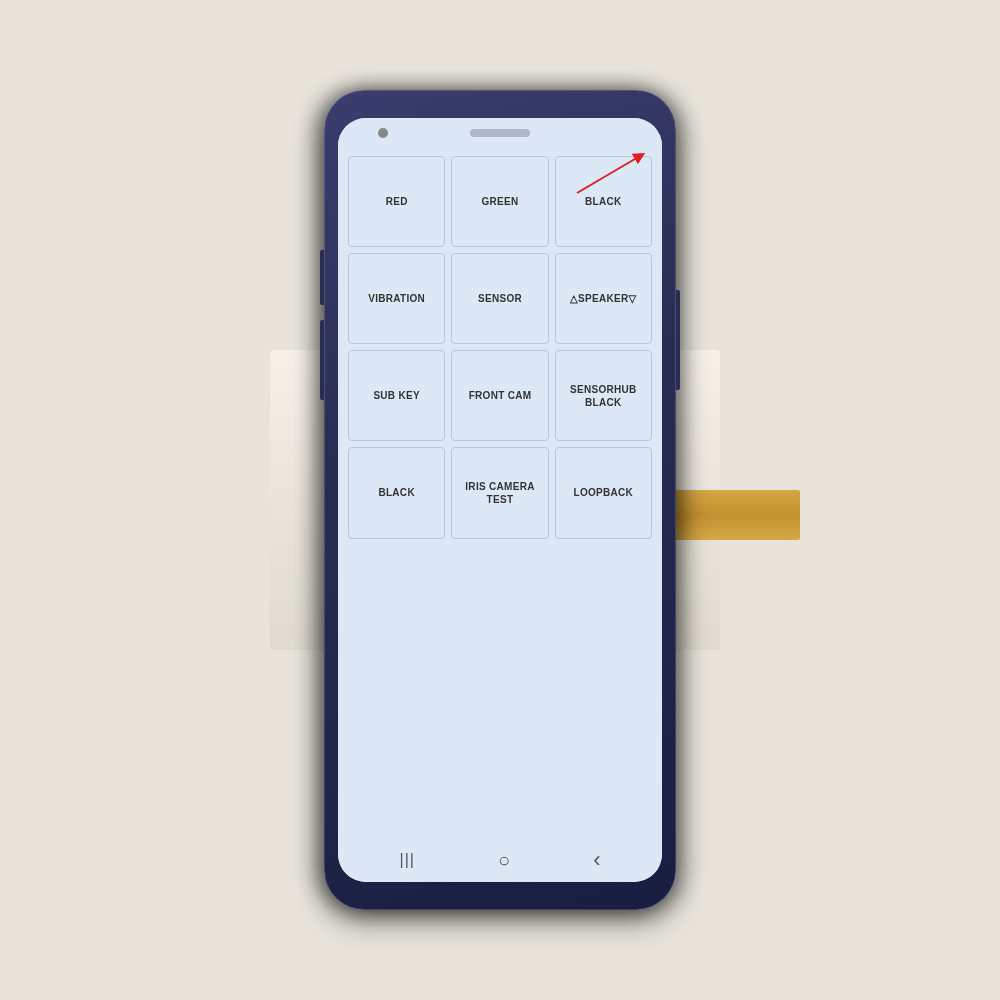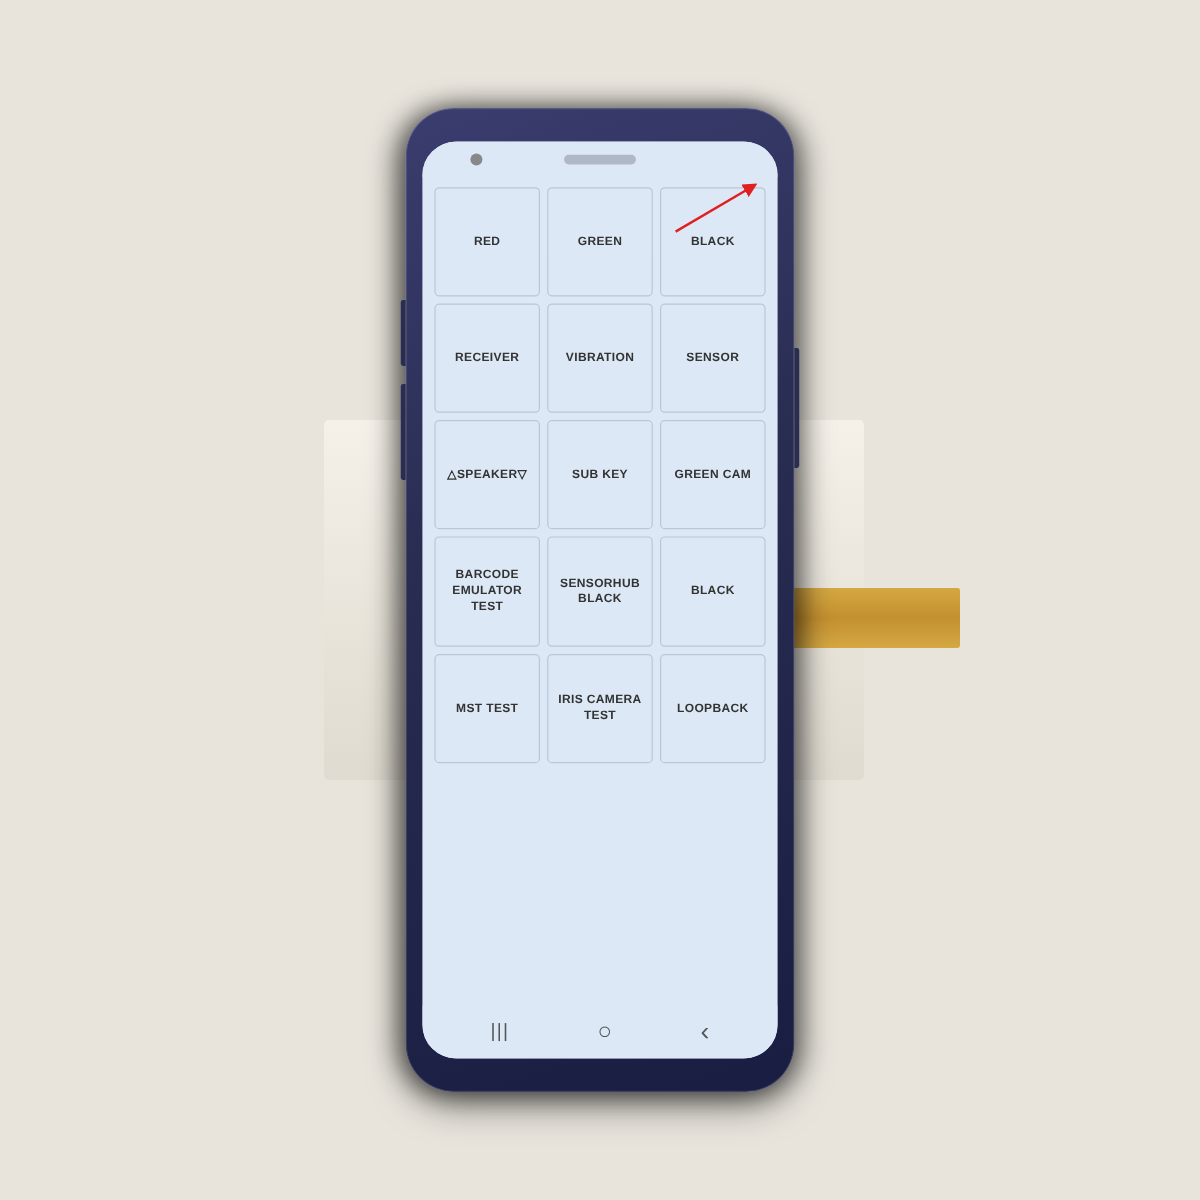--- a/index.html
+++ b/index.html
@@ -7,21 +7,21 @@
       background: #e8e4dc;
       display: flex;
       justify-content: center;
       align-items: center;
       width: 1000px;
       height: 1000px;
       font-family: 'Arial', sans-serif;
     }
 
     .phone-outer {
-      width: 324px;
+      width: 352px;
       height: 820px;
       background: linear-gradient(160deg, #3a3d6e 0%, #2a2d52 40%, #1a1d42 100%);
       border-radius: 40px;
       position: relative;
       box-shadow: 
         -8px 0 20px rgba(0,0,0,0.4),
         8px 0 20px rgba(0,0,0,0.3),
         0 10px 30px rgba(0,0,0,0.5),
         inset 0 0 0 1px rgba(255,255,255,0.15);
     }
@@ -217,53 +217,43 @@
           <span>RED</span>
         </div>
         <div class="grid-cell">
           <span>GREEN</span>
         </div>
         <div class="grid-cell">
           <span>BLACK</span>
         </div>
 
         <div class="grid-cell">
-          <span>RECEIVER</span>
-        </div>
-        <div class="grid-cell">
           <span>VIBRATION</span>
         </div>
 
         <div class="grid-cell">
           <span>SENSOR</span>
         </div>
         <div class="grid-cell">
           <span>△SPEAKER▽</span>
         </div>
 
         <div class="grid-cell">
           <span>SUB KEY</span>
         </div>
         <div class="grid-cell">
-          <span>GREEN CAM</span>
-        </div>
-
-        <div class="grid-cell">
-          <span style="white-space:pre-line">BARCODE
-EMULATOR TEST</span>
-        </div>
+          <span>FRONT CAM</span>
+        </div>
+
         <div class="grid-cell">
           <span>SENSORHUB BLACK</span>
         </div>
 
         <div class="grid-cell">
           <span>BLACK</span>
-        </div>
-        <div class="grid-cell">
-          <span>MST TEST</span>
         </div>
 
         <div class="grid-cell">
           <span style="white-space:pre-line">IRIS CAMERA
 TEST</span>
         </div>
         <div class="grid-cell">
           <span>LOOPBACK</span>
         </div>
 

